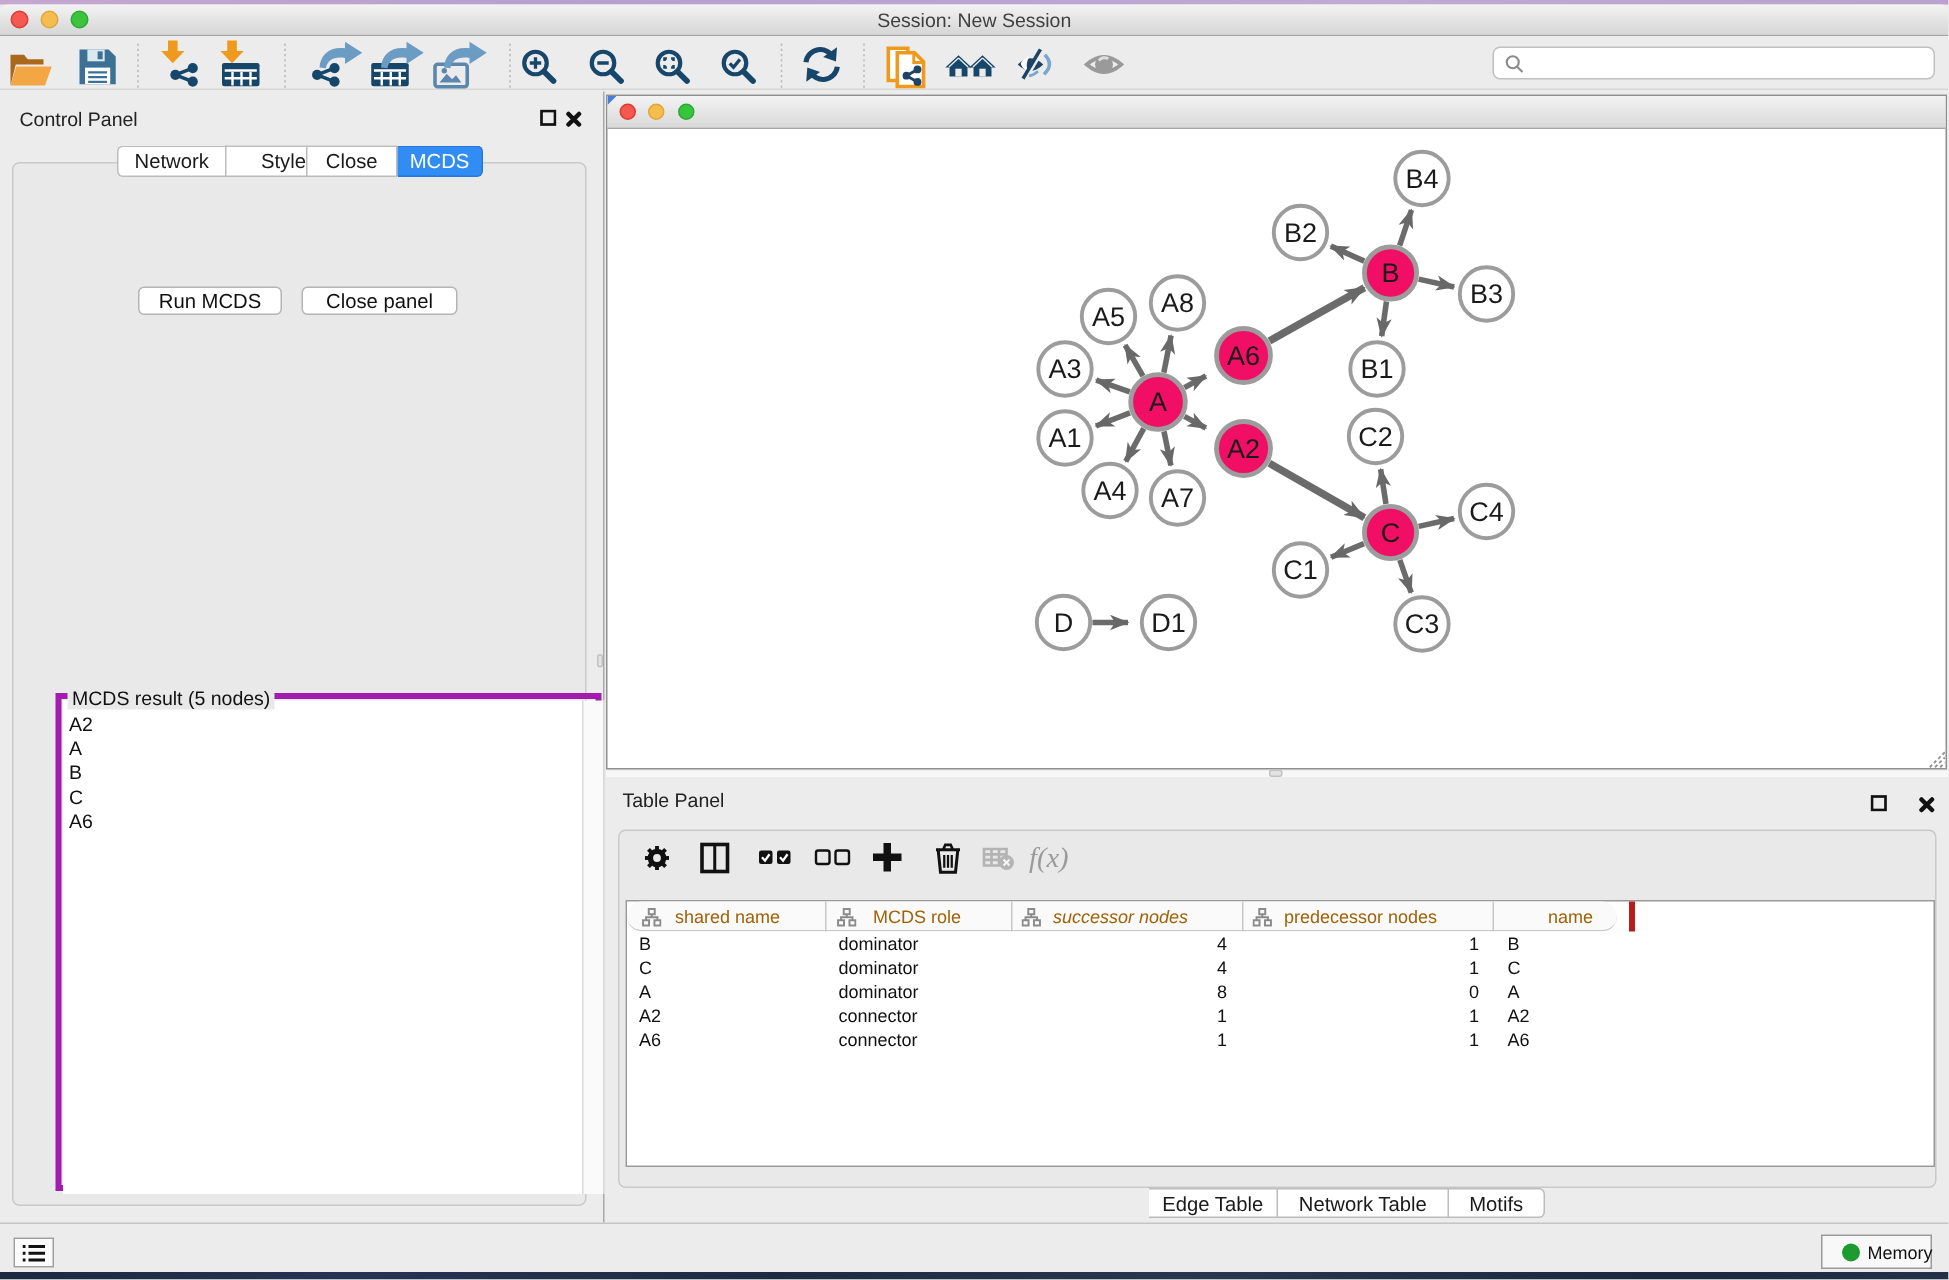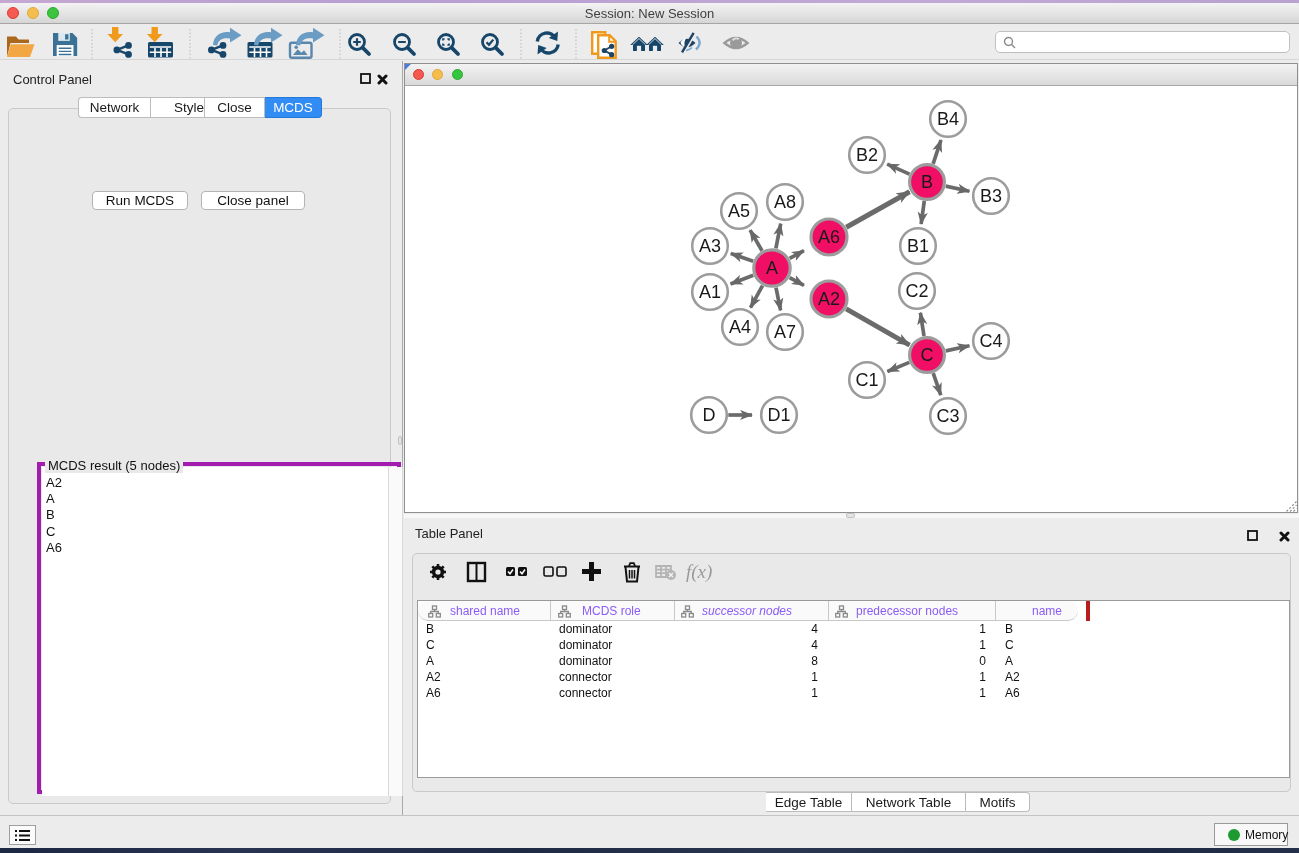--- a/index.html
+++ b/index.html
@@ -380,21 +380,21 @@
       <svg style="position:absolute;width:0;height:0;">
           <defs>
             <g id="treeic" fill="none" stroke="#8a8a8a" stroke-width="1.3">
               <rect x="4.5" y="1" width="4" height="3.5"></rect>
               <rect x="0.7" y="8.5" width="4" height="3.5"></rect>
               <rect x="8.3" y="8.5" width="4" height="3.5"></rect>
               <path d="M6.5 4.5 v2 M2.7 8.5 v-2 h7.6 v2"></path>
             </g>
           </defs>
         </svg>
-      <div class="abs" style="left:0;top:0;height:20px;width:660px;background:#fafafa;border-bottom:1px solid #c8c8c8;font-size:12px;color:#8b5cf6;border-radius:10px;">
+      <div class="abs" style="left:0;top:0;height:20px;width:660px;background:#fafafa;border-bottom:1px solid #c8c8c8;font-size:12px;color:#a16207;border-radius:10px;">
         <div class="abs" style="left:0;top:0;width:133px;height:20px;border-right:1px solid #c8c8c8;">
             <svg width="13" height="13" style="position:absolute;left:10px;top:4px;">
               <use href="#treeic"></use>
             </svg>
             <span style="position:absolute;left:32px;top:3px;">shared name</span>
           </div>
         <div class="abs" style="left:133px;top:0;width:124px;height:20px;border-right:1px solid #c8c8c8;">
             <svg width="13" height="13" style="position:absolute;left:7px;top:4px;">
               <use href="#treeic"></use>
             </svg>

